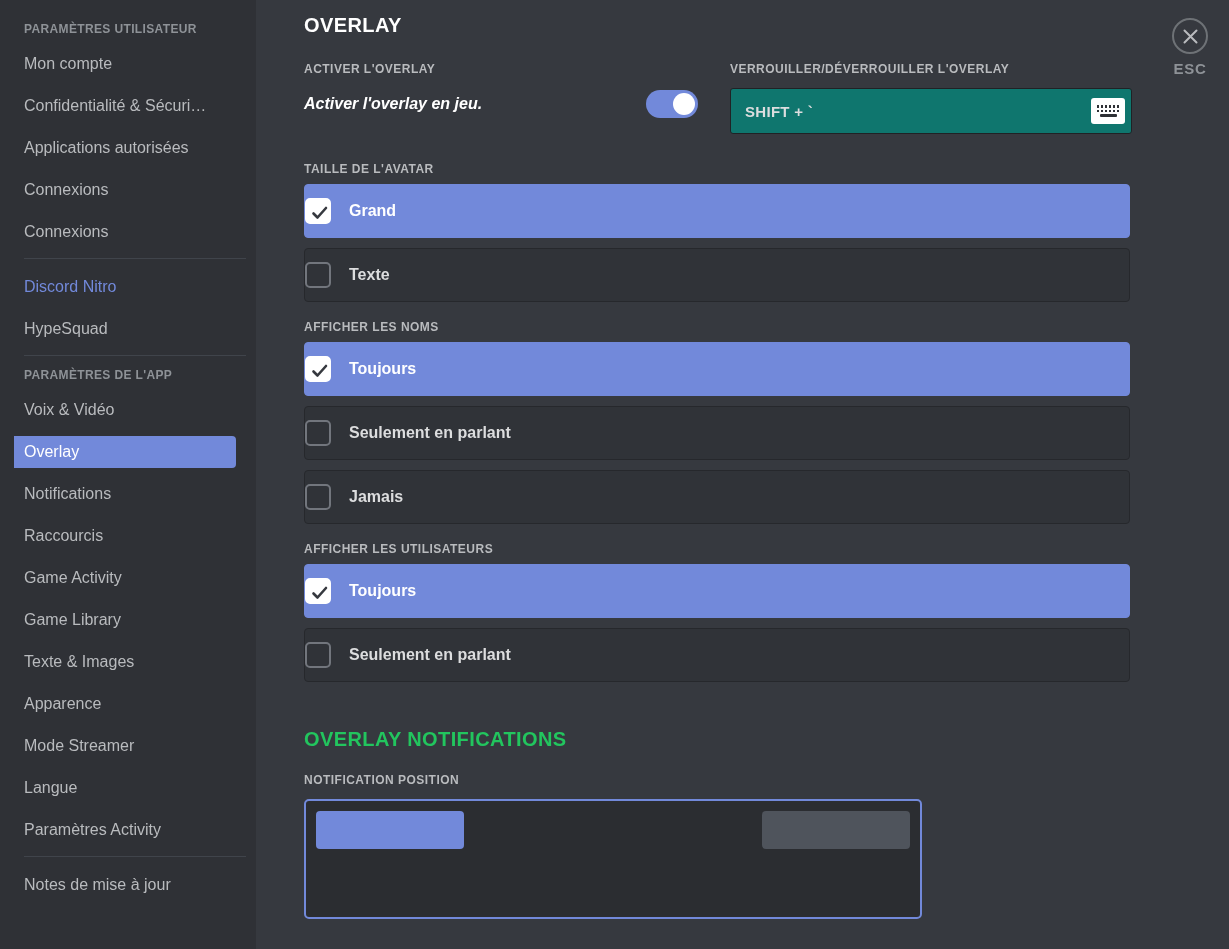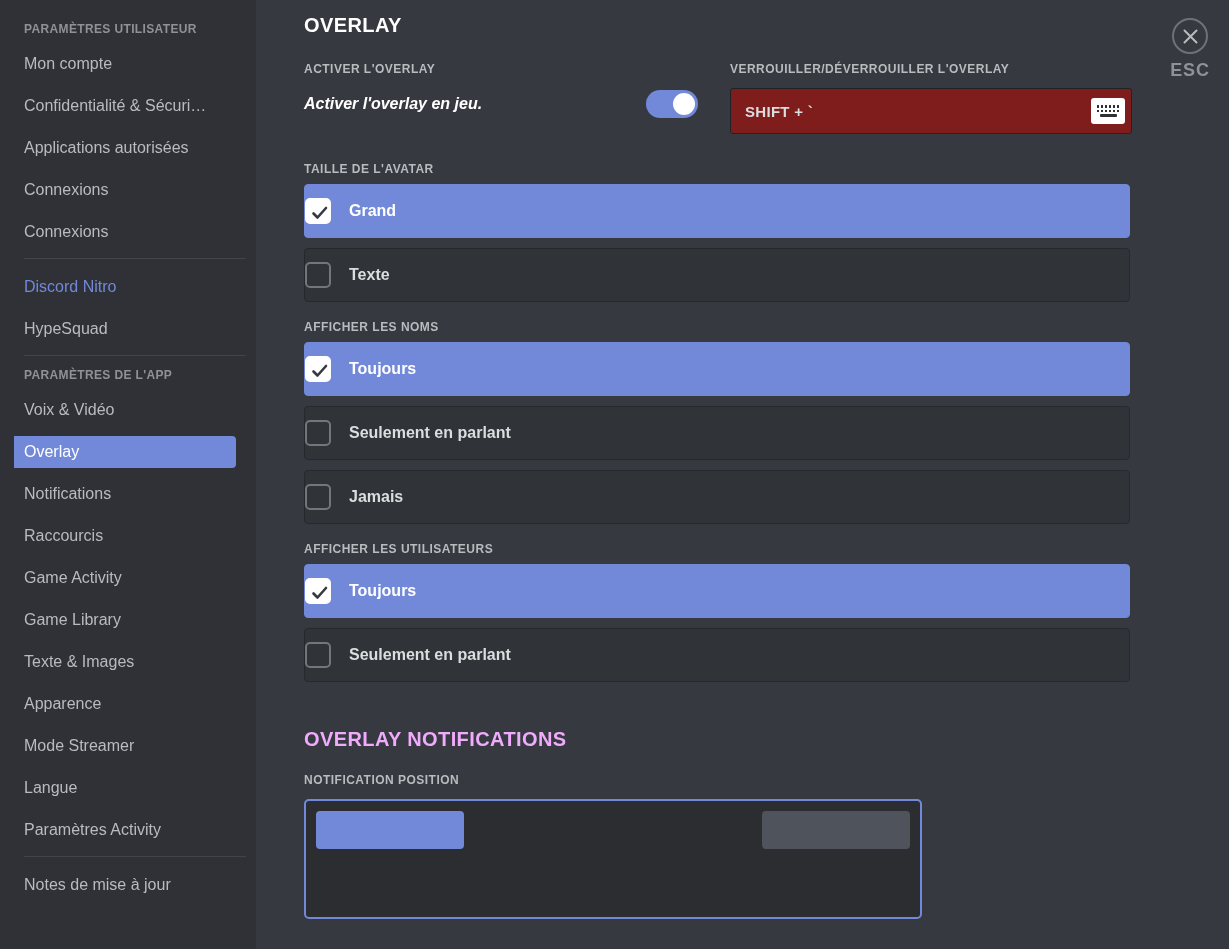--- a/index.html
+++ b/index.html
@@ -120,21 +120,21 @@
   .switch .knob {
     position: absolute;
     top: 3px; left: 27px;
     width: 22px; height: 22px;
     border-radius: 50%;
     background: #ffffff;
   }
   .keybind-col { flex: 0 0 402px; margin-left: 2px; }
   .keybind-box {
     height: 46px;
-    background: #7f1d1d;
+    background: #0f766e;
     border: 1px solid #202225;
     border-radius: 3px;
     display: flex;
     align-items: center;
     padding: 0 6px 0 14px;
     cursor: pointer;
   }
   .keybind-box .kb-text {
     flex: 1 1 auto;
     font-size: 15px;
@@ -196,21 +196,21 @@
     font-size: 16px;
     font-weight: bold;
     color: #dcddde;
   }
   .opt.sel .olabel { color: #ffffff; }
 
   
   .notif-title {
     font-size: 20px;
     font-weight: bold;
-    color: #f0abfc;
+    color: #22c55e;
     letter-spacing: 0.02em;
     margin-top: 46px;
     margin-bottom: 22px;
   }
   .notif-pos {
     width: 618px;
     height: 120px;
     border: 2px solid #7289da;
     border-radius: 5px;
     background: #2b2d31;
@@ -240,21 +240,21 @@
   .esc-circle {
     width: 36px; height: 36px;
     border-radius: 50%;
     border: 2px solid #6e7276;
     display: flex;
     align-items: center;
     justify-content: center;
   }
   .esc-label {
     margin-top: 6px;
-    font-size: 18px;
+    font-size: 15px;
     font-weight: bold;
     color: #8e9297;
     letter-spacing: 0.05em;
     text-align: right;
   }
 </style>
 </head>
 <body>
 
 <div class="app">

